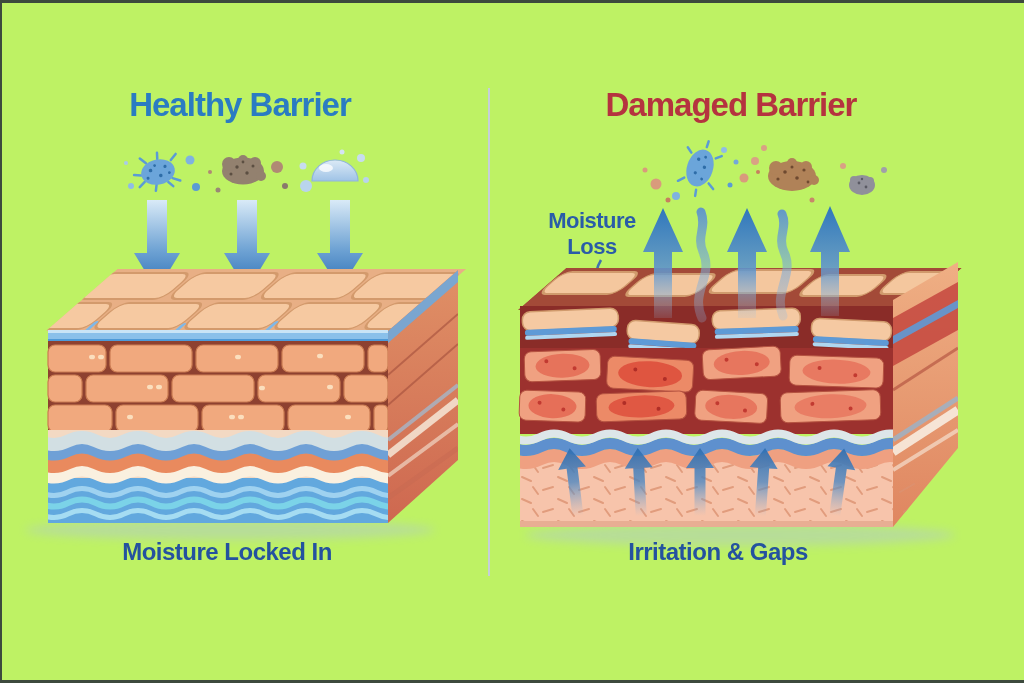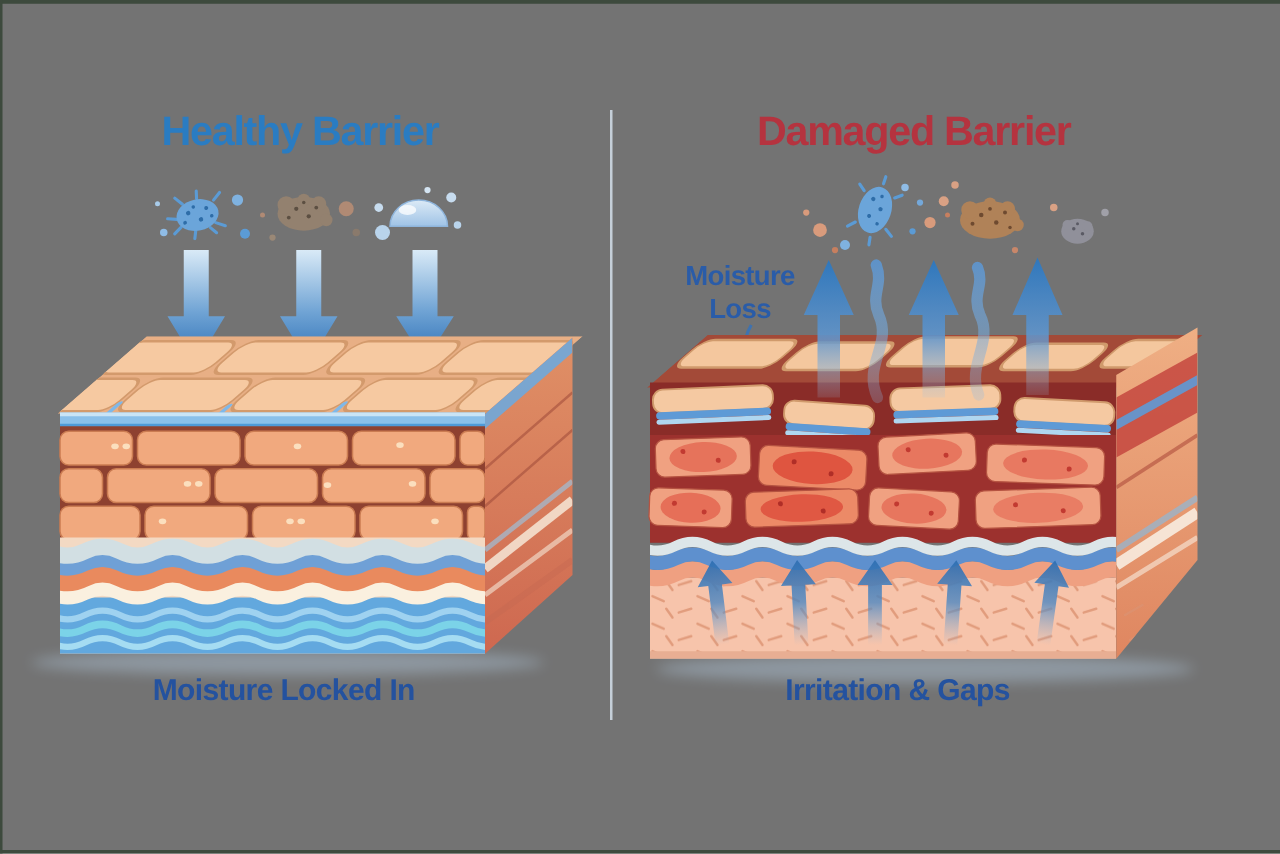--- a/index.html
+++ b/index.html
@@ -1,16 +1,16 @@
 <!DOCTYPE html>
 <html><head>
 <meta charset="utf-8">
 <style>
   html,body{margin:0;padding:0;background:#fff;}
-  #stage{position:relative;width:1024px;height:683px;background:#737373;overflow:hidden;
+  #stage{position:relative;width:1024px;height:683px;background:#bef264;overflow:hidden;
          font-family:"Liberation Sans", sans-serif;}
   svg text{font-family:"Liberation Sans", sans-serif;font-weight:bold;}
   .title-text{font-size:33px;letter-spacing:-1px;}
   .caption-text{font-size:24px;letter-spacing:-0.5px;}
   .annot-text{font-size:22px;letter-spacing:-0.5px;}
 </style>
 </head>
 <body>
 
 <div id="stage">

